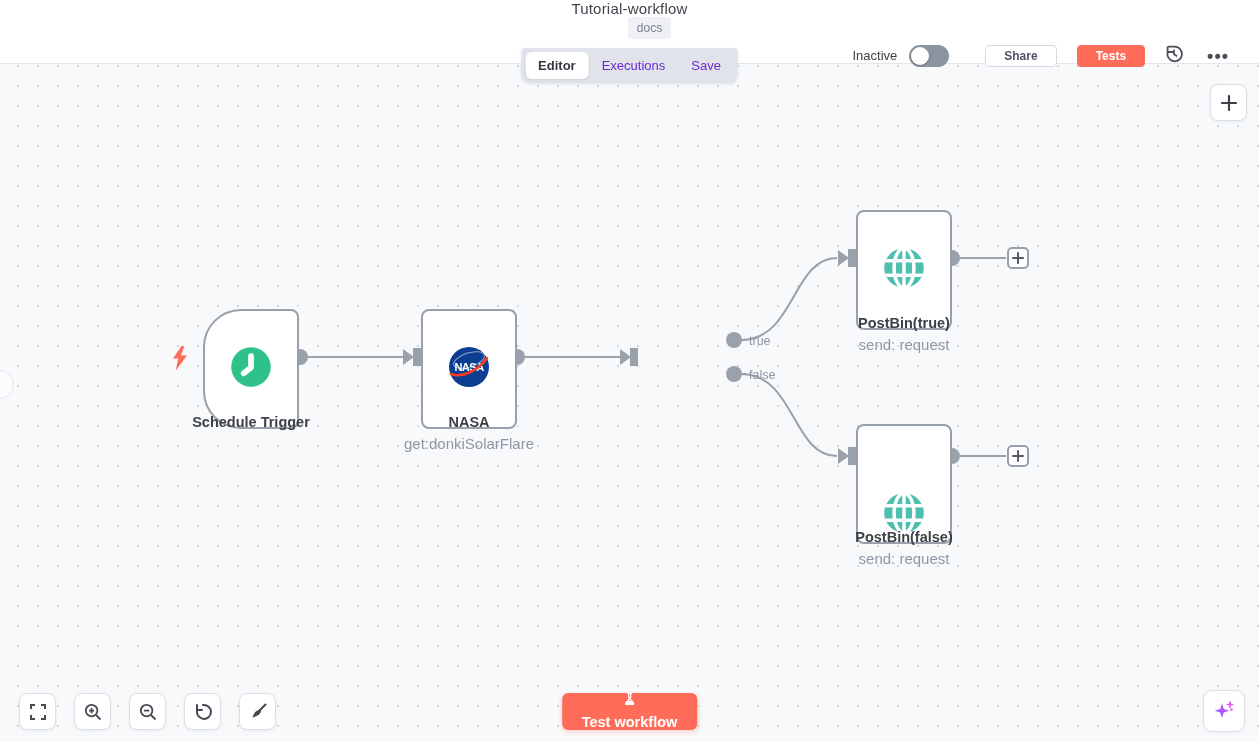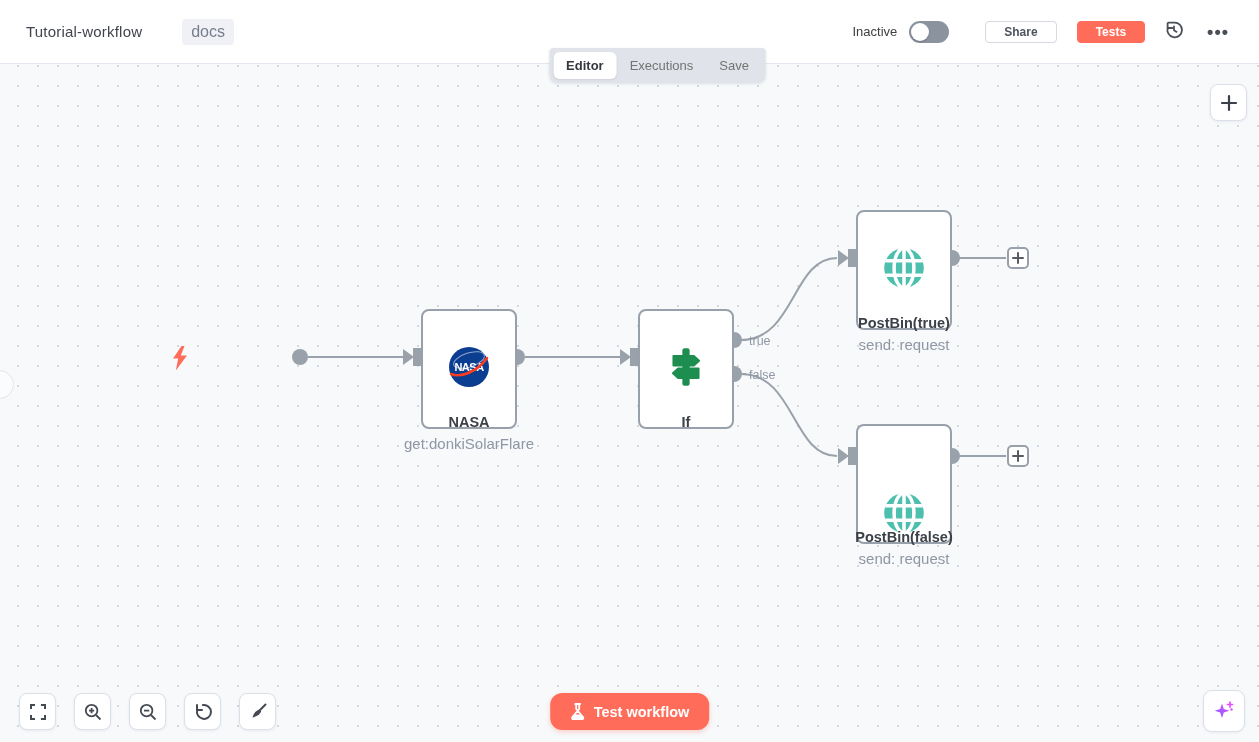--- a/index.html
+++ b/index.html
@@ -12,36 +12,36 @@
     --trigger-green:#2fc18a;
     --if-green:#1d8e4f;
     --globe-teal:#4cbfae;
     --btn-border:#dbe0e8;
   }
   *{margin:0;padding:0;box-sizing:border-box;}
   html,body{width:1259px;height:742px;overflow:hidden;}
   body{font-family:"Liberation Sans",sans-serif;background:#fff;position:relative;}
 
   
-  .header{height:64px;background:#fff;border-bottom:1px solid #e3e6ec;display:flex;align-items:center;padding:0 26px;position:relative;z-index:5;}
+  .header{height:64px;background:#fff;border-bottom:1px solid #e3e6ec;display:flex;align-items:center;padding:0 26px;position:relative;z-index:5;flex-direction:column;}
   .wf-title{font-size:15px;color:#40444c;font-weight:500;letter-spacing:.2px;}
-  .wf-tag{margin-left:40px;background:#f0f1f6;color:#777e8b;font-size:16px;padding:4px 9px;border-radius:4px;}
+  .wf-tag{margin-left:40px;background:#f0f1f6;color:#777e8b;font-size:12px;padding:4px 9px;border-radius:4px;}
   .header-right{margin-left:auto;display:flex;align-items:center;gap:14px;}
   .status-label{font-size:13px;color:#404040;margin-right:-2px;}
   .toggle{width:40px;height:22px;border-radius:11px;background:#8b939f;position:relative;cursor:pointer;}
   .toggle-knob{width:18px;height:18px;border-radius:50%;background:#fff;position:absolute;top:2px;left:2px;box-shadow:0 1px 2px rgba(0,0,0,.2);}
   .btn{font-family:inherit;font-size:12px;font-weight:600;border-radius:4px;cursor:pointer;padding:4px 18px;line-height:1;}
   .btn-share{background:#fff;color:#4e5460;border:1px solid #d5dae2;margin-left:22px;}
   .btn-save{background:var(--accent);color:#fff;border:1px solid var(--accent);margin-left:6px;}
   .icon-btn{background:none;border:none;cursor:pointer;display:flex;align-items:center;justify-content:center;padding:4px;}
   .more-glyph{font-size:18px;color:#4a4f57;font-weight:700;letter-spacing:1px;line-height:10px;}
 
   
-  .tabs{position:absolute;top:48px;left:50%;transform:translateX(-50%);background:#e0e3e9;border-radius:4px 4px 8px 8px;display:flex;align-items:center;padding:4px;z-index:6;box-shadow:0 1px 3px rgba(68,76,94,.12);margin-left:28px;}
-  .tab{font-size:13px;color:#737373;padding:6px 13px;border-radius:6px;cursor:pointer;white-space:nowrap;}
+  .tabs{position:absolute;top:48px;left:50%;transform:translateX(-50%);background:#e0e3e9;border-radius:4px 4px 8px 8px;display:flex;align-items:center;padding:4px;z-index:6;box-shadow:0 1px 3px rgba(68,76,94,.12);}
+  .tab{font-size:13px;color:#6d28d9;padding:6px 13px;border-radius:6px;cursor:pointer;white-space:nowrap;}
   .tab.active{background:#fff;color:#34373e;font-weight:700;box-shadow:0 1px 2px rgba(0,0,0,.08);}
 
   
   .canvas{position:absolute;top:64px;left:0;width:1259px;height:678px;background-color:var(--canvas-bg);
     background-image:radial-gradient(circle,#d4d8df 1px,transparent 1.1px);background-size:20px 20px;background-position:8px 12px;}
   .wires{position:absolute;top:0;left:0;pointer-events:none;}
 
   .node{position:absolute;width:96px;height:120px;background:#fff;border:2px solid var(--node-border);border-radius:8px;display:flex;align-items:center;justify-content:center;cursor:pointer;}
   .node.trigger{border-radius:38px 8px 8px 38px;}
   .node-label{position:absolute;top:103px;left:50%;transform:translateX(-50%);width:220px;text-align:center;font-size:14.5px;font-weight:600;color:var(--text-dark);}
@@ -59,21 +59,21 @@
   .pm-false{left:1007px;top:381px;}
 
   .add-node-btn{position:absolute;top:20px;right:12px;width:37px;height:37px;background:#fff;border:1px solid var(--btn-border);border-radius:8px;display:flex;align-items:center;justify-content:center;cursor:pointer;box-shadow:0 1px 3px rgba(68,76,94,.08);}
 
   .panel-toggle{position:absolute;left:-15px;top:306px;width:29px;height:29px;border-radius:50%;background:#fbfcfd;border:1px solid #e2e6ec;}
 
   
   .zoom-toolbar{position:absolute;bottom:12px;left:19px;display:flex;gap:18px;}
   .tool-btn{width:37px;height:37px;background:#fff;border:1px solid var(--btn-border);border-radius:8px;display:flex;align-items:center;justify-content:center;cursor:pointer;box-shadow:0 1px 3px rgba(68,76,94,.08);padding:0;}
 
-  .test-btn{position:absolute;bottom:12px;left:50%;transform:translateX(-50%);background:var(--accent);color:#fff;border:none;border-radius:12px;height:37px;padding:0 20px;font-family:inherit;font-size:14.5px;font-weight:700;display:flex;align-items:center;gap:9px;cursor:pointer;box-shadow:0 2px 5px rgba(255,109,90,.3);}
+  .test-btn{position:absolute;bottom:12px;left:50%;transform:translateX(-50%);background:var(--accent);color:#fff;border:none;border-radius:6px;height:37px;padding:0 20px;font-family:inherit;font-size:14.5px;font-weight:700;display:flex;align-items:center;gap:9px;cursor:pointer;box-shadow:0 2px 5px rgba(255,109,90,.3);flex-direction:column;}
 
   .ai-btn{position:absolute;bottom:10px;right:14px;width:42px;height:42px;background:#fff;border:1px solid var(--btn-border);border-radius:9px;display:flex;align-items:center;justify-content:center;cursor:pointer;box-shadow:0 1px 3px rgba(68,76,94,.08);}
 </style>
 </head>
 <body>
 
 <div class="header">
   <span class="wf-title">Tutorial-workflow</span>
   <span class="wf-tag">docs</span>
   <div class="header-right">
@@ -141,44 +141,43 @@
     <text x="749" y="281" font-size="12.5" fill="#8f97a4" font-family="Liberation Sans, sans-serif">true</text>
     <text x="749" y="315" font-size="12.5" fill="#8f97a4" font-family="Liberation Sans, sans-serif">false</text>
   </svg>
 
   <span class="bolt">
     <svg width="18" height="27" viewBox="0 0 18 27">
       <path d="M10.5 1 L2 13.5 H7.2 L4.8 25.5 L16 10.5 H9.8 L13.5 1 Z" fill="#ff6d5a"></path>
     </svg>
   </span>
 
+  <div class="node trigger n-schedule">
+    <span>
+      <svg width="50" height="50" viewBox="0 0 48 48">
+        <circle cx="24" cy="24" r="19" fill="#2fc18a"></circle>
+        <path d="M24 13.5 V24.5 L17 30" stroke="#fff" stroke-width="5.5" fill="none" stroke-linecap="round" stroke-linejoin="round"></path>
+      </svg>
+    </span>
+    <div class="node-label">Schedule Trigger</div>
+  </div>
 
   <div class="node n-nasa">
     <span>
       <svg width="44" height="44" viewBox="0 0 44 44">
         <circle cx="22" cy="22" r="20" fill="#0b3d91"></circle>
         <ellipse cx="22" cy="15" rx="16" ry="7" fill="none" stroke="#ffffff" stroke-width="1" opacity="0.55" transform="rotate(-18 22 15)"></ellipse>
         <text x="22" y="26" font-size="11" font-weight="bold" fill="#fff" text-anchor="middle" font-family="Liberation Sans, sans-serif" letter-spacing="-0.5">NASA</text>
         <path d="M4 29 C14 33 30 27 40 13" stroke="#fc3d21" stroke-width="2.6" fill="none" stroke-linecap="round"></path>
       </svg>
     </span>
     <div class="node-label">NASA</div>
     <div class="node-subtitle">get:donkiSolarFlare</div>
   </div>
 
-  <div class="node n-if">
-    <span>
-      <svg width="50" height="50" viewBox="0 0 48 48" fill="#1d8e4f" stroke="#1d8e4f" stroke-width="2" stroke-linejoin="round">
-        <rect x="21.5" y="7" width="5" height="34" rx="1"></rect>
-        <polygon points="12,13.5 31.5,13.5 36.5,18 31.5,22.5 12,22.5"></polygon>
-        <polygon points="36,25.5 16.5,25.5 11.5,30 16.5,34.5 36,34.5"></polygon>
-      </svg>
-    </span>
-    <div class="node-label">If</div>
-  </div>
 
   <div class="node n-pbtrue">
     <span>
       <svg width="50" height="50" viewBox="0 0 48 48">
         <circle cx="24" cy="24" r="19" fill="#4cbfae"></circle>
         <g stroke="#fff" stroke-width="3.4" fill="none">
           <line x1="6" y1="17" x2="42" y2="17"></line>
           <line x1="6" y1="31" x2="42" y2="31"></line>
           <line x1="24" y1="5" x2="24" y2="43"></line>
           <ellipse cx="24" cy="24" rx="9.5" ry="19"></ellipse>

